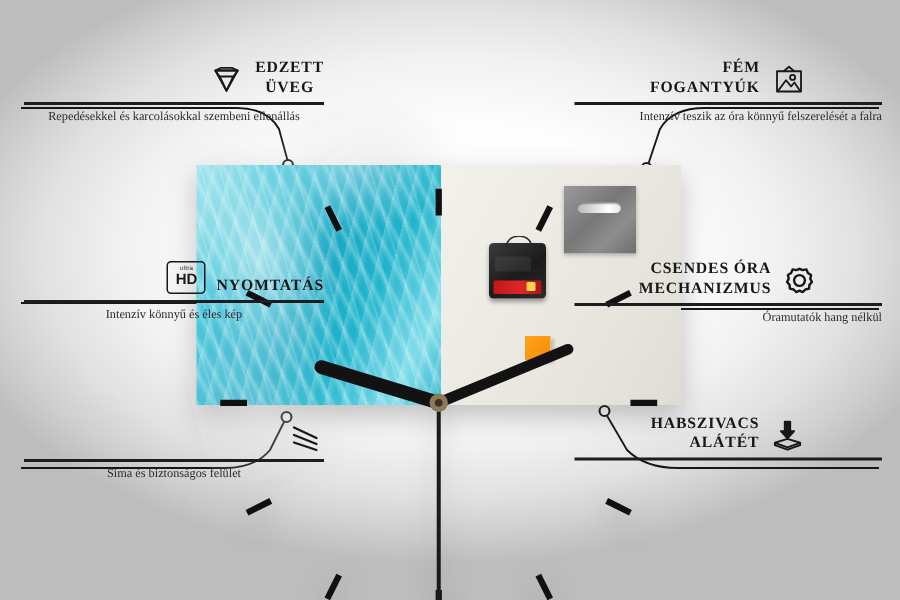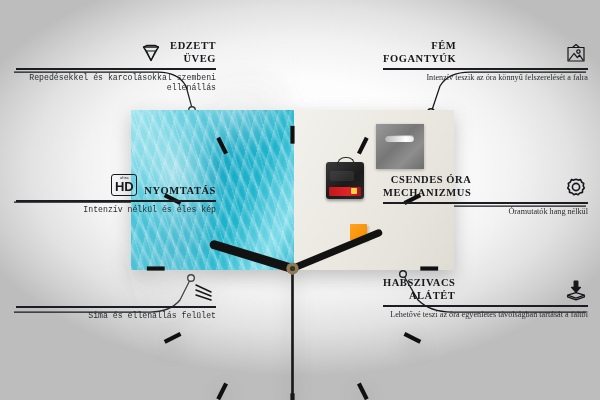--- a/index.html
+++ b/index.html
@@ -74,44 +74,44 @@
   .foam{
     position:absolute;left:56px;top:114px;width:17px;height:16px;
     background:linear-gradient(135deg,#ffa41c,#f58a06);
     box-shadow:2px 2px 2px rgba(0,0,0,.18);
   }
 
   
   .feat{position:absolute;width:200px;}
   .feat .head{display:flex;align-items:center;gap:7px;}
   .feat.left .head{justify-content:flex-end;flex-direction:row;}
-  .feat.right .head{justify-content:space-between;flex-direction:row-reverse;}
+  .feat.right .head{justify-content:center;flex-direction:row-reverse;}
   .feat .title{
     font-family:"Liberation Serif", serif;
     font-size:10.5px;font-weight:bold;letter-spacing:.55px;color:#15171a;
     line-height:12.5px;text-transform:uppercase;
   }
-  .feat.left .title{text-align:right;}
+  .feat.left .title{text-align:center;}
   .feat.right .title{text-align:right;}
   .feat .rule{height:1.6px;background:#1b1d20;margin:3px 0 3px;}
   .feat .desc{
     font-family:"Liberation Serif", serif;
     font-size:8.2px;color:#2a2c2f;line-height:10.2px;
   }
-  .feat.left .desc{text-align:right;font-family:Liberation Mono, monospace;}
+  .feat.left .desc{text-align:center;}
   .feat.right .desc{text-align:right;}
   .ico{width:24px;height:22px;flex:0 0 24px;display:block;}
 
   .hdbox{
     width:24px;height:20px;border:1.4px solid #17191c;border-radius:3px;
     display:flex;flex-direction:column;align-items:center;justify-content:center;
     flex:0 0 24px;line-height:1;
   }
   .hdbox .u{font-size:4.1px;letter-spacing:.2px;color:#17191c;font-family:"Liberation Sans",sans-serif;}
-  .hdbox .h{font-size:13px;font-weight:bold;color:#17191c;font-family:"Liberation Sans",sans-serif;margin-top:.5px;}
+  .hdbox .h{font-size:10px;font-weight:bold;color:#17191c;font-family:"Liberation Sans",sans-serif;margin-top:.5px;}
 
   
   #f-glass{left:16px;top:40px;}
   #f-print{left:16px;top:172px;}
   #f-edge{left:16px;top:281px;}
   #f-handle{right:12px;top:40px;width:205px;}
   #f-mech{right:12px;top:174px;width:205px;}
   #f-foam{right:12px;top:277px;width:205px;margin-left:48px;}
   .feat.right{position:absolute;}
 
@@ -203,35 +203,35 @@
       <div class="hdbox">
         <span class="u">ultra</span>
         <span class="h">HD</span>
       </div>
       <div class="title">
         <br>
         <span>NYOMTATÁS</span>
       </div>
     </div>
     <div class="rule"></div>
-    <div class="desc">Intenzív nélkül és éles kép</div>
+    <div class="desc">Intenzív könnyű és éles kép</div>
   </div>
 
   <div class="feat left" id="f-edge">
     <div class="head">
       <svg class="ico" viewBox="0 0 24 22">
         <g stroke="#15171a" stroke-width="1.5" stroke-linecap="round">
           <line x1="4" y1="4" x2="19" y2="11"></line>
           <line x1="4" y1="9" x2="19" y2="15"></line>
           <line x1="4" y1="14" x2="19" y2="19"></line>
         </g>
       </svg>
     </div>
     <div class="rule"></div>
-    <div class="desc">Sima és ellenállás felület</div>
+    <div class="desc">Sima és biztonságos felület</div>
   </div>
 
   <div class="feat right" id="f-handle">
     <div class="head">
       <svg class="ico" viewBox="0 0 24 22">
         <g fill="none" stroke="#15171a" stroke-width="1.2" stroke-linejoin="round">
           <path d="M8.5,5.5 L12,2.5 L15.5,5.5"></path>
           <rect x="4" y="5.5" width="16" height="13.5"></rect>
           <path d="M4.8,18.4 L10,11.5 L13.4,15.6 L15.6,13 L19.2,18.4"></path>
           <circle cx="14.4" cy="9.6" r="1.7"></circle>
@@ -271,16 +271,15 @@
           <path d="M12,13.6 L20.4,16.2 L12,19.2 L3.6,16.2 Z"></path>
           <path d="M3.6,16.2 L3.6,17.8 L12,20.8 L20.4,17.8 L20.4,16.2"></path>
         </g>
       </svg>
       <div class="title">
         <span>HABSZIVACS</span><br>
         <span>ALÁTÉT</span>
       </div>
     </div>
     <div class="rule"></div>
-    <div class="desc">Lehetővé teszi az óra egyenletes távolságban tartását a faltól</div>
   </div>
 
 </div>
 
 </body></html>

